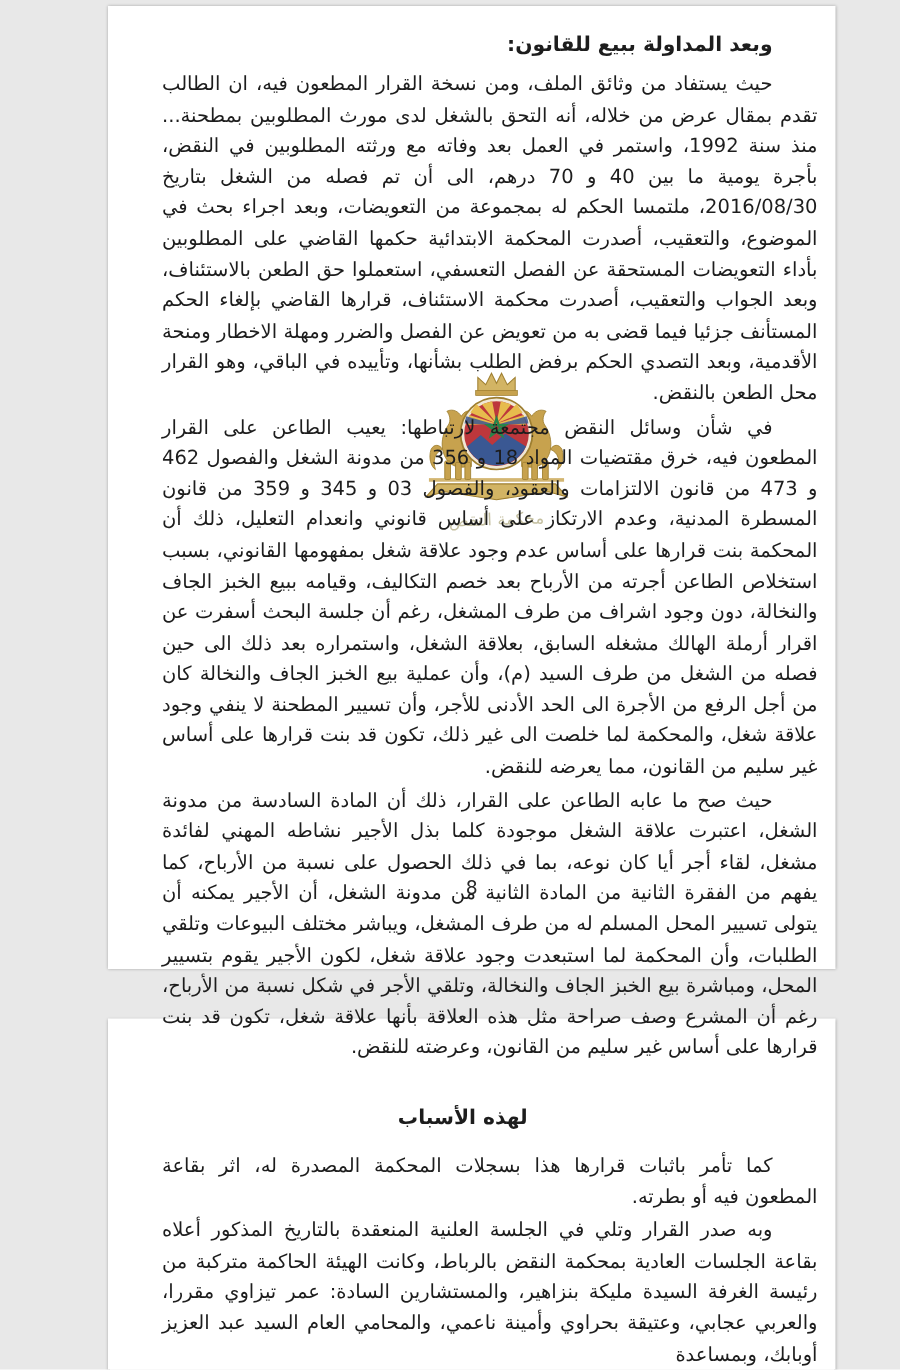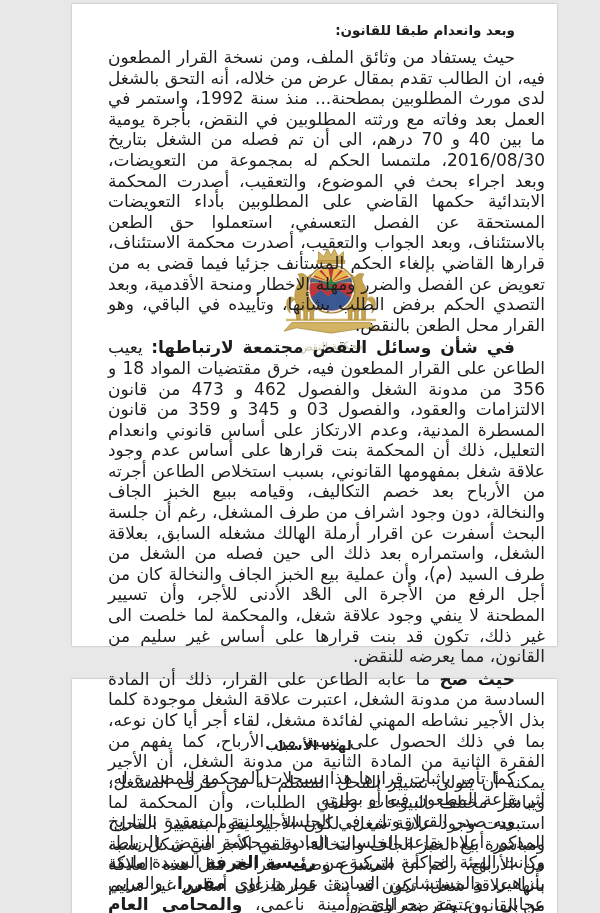--- a/index.html
+++ b/index.html
@@ -21,25 +21,25 @@
   .p2-content{padding-top:56px;}
   .doc-heading{
     font-size:13.5px;font-weight:bold;margin:0 0 7px 0;
     text-indent:30px;line-height:20px;
   }
   .doc-heading-centered{
     font-size:13.5px;font-weight:bold;margin:0 0 13px 0;
     text-align:center;transform:translateX(-18px);line-height:20px;
   }
   p.body-par{
-    margin:0 0 2px 0;font-size:17px;line-height:20.6px;
+    margin:0 0 2px 0;font-size:13px;line-height:20.6px;
     text-align:justify;text-indent:30px;
   }
   .run{white-space:normal;}
-  .run.bold{font-weight:bold;}
+  .run.bold{font-weight:normal;}
   .page-number{
     position:absolute;top:580px;left:0;right:0;z-index:1;
     text-align:center;font-size:12.5px;color:#2a2a2a;
   }
   .watermark{
     position:absolute;top:240px;left:203px;width:112px;z-index:0;
     opacity:.92;text-align:center;pointer-events:none;
   }
   .watermark svg{display:block;width:112px;height:92px;}
   .stamp-text{
@@ -95,21 +95,21 @@
       <path d="M34.5 56 L44 48 L52 55 L61 47 L75.5 56 A22.5 22.5 0 0 1 34.5 56 Z" fill="#2a4a8a"></path>
 
       <g stroke="#157a3b" stroke-width="1.6" fill="none" stroke-linejoin="miter">
         <path d="M55 36.5 L58.9 48.5 L48.7 41.1 L61.3 41.1 L51.1 48.5 Z"></path>
       </g>
     </svg>
     <div class="stamp-text">محكمة النقض</div>
   </div>
 
   <div class="content">
-    <h3 class="doc-heading">وبعد وانعدام طبقا للقانون:</h3>
+    <h3 class="doc-heading">وبعد المداولة ببيع للقانون:</h3>
     <p class="body-par"><span class="run">حيث يستفاد من وثائق الملف، ومن نسخة القرار المطعون فيه، ان الطالب تقدم بمقال عرض من خلاله، أنه التحق بالشغل لدى مورث المطلوبين بمطحنة... منذ سنة 1992، واستمر في العمل بعد وفاته مع ورثته المطلوبين في النقض، بأجرة يومية ما بين 40 و 70 درهم، الى أن تم فصله من الشغل بتاريخ 2016/08/30، ملتمسا الحكم له بمجموعة من التعويضات، وبعد اجراء بحث في الموضوع، والتعقيب، أصدرت المحكمة الابتدائية حكمها القاضي على المطلوبين بأداء التعويضات المستحقة عن الفصل التعسفي، استعملوا حق الطعن بالاستئناف، وبعد الجواب والتعقيب، أصدرت محكمة الاستئناف، قرارها القاضي بإلغاء الحكم المستأنف جزئيا فيما قضى به من تعويض عن الفصل والضرر ومهلة الاخطار ومنحة الأقدمية، وبعد التصدي الحكم برفض الطلب بشأنها، وتأييده في الباقي، وهو القرار محل الطعن بالنقض.</span></p>
     <p class="body-par"><span class="run bold">في شأن وسائل النقض مجتمعة لارتباطها:</span><span class="run"> يعيب الطاعن على القرار المطعون فيه، خرق مقتضيات المواد 18 و 356 من مدونة الشغل والفصول 462 و 473 من قانون الالتزامات والعقود، والفصول 03 و 345 و 359 من قانون المسطرة المدنية، وعدم الارتكاز على أساس قانوني وانعدام التعليل، ذلك أن المحكمة بنت قرارها على أساس عدم وجود علاقة شغل بمفهومها القانوني، بسبب استخلاص الطاعن أجرته من الأرباح بعد خصم التكاليف، وقيامه ببيع الخبز الجاف والنخالة، دون وجود اشراف من طرف المشغل، رغم أن جلسة البحث أسفرت عن اقرار أرملة الهالك مشغله السابق، بعلاقة الشغل، واستمراره بعد ذلك الى حين فصله من الشغل من طرف السيد (م)، وأن عملية بيع الخبز الجاف والنخالة كان من أجل الرفع من الأجرة الى الحد الأدنى للأجر، وأن تسيير المطحنة لا ينفي وجود علاقة شغل، والمحكمة لما خلصت الى غير ذلك، تكون قد بنت قرارها على أساس غير سليم من القانون، مما يعرضه للنقض.</span></p>
     <p class="body-par"><span class="run bold">حيث صح</span><span class="run"> ما عابه الطاعن على القرار، ذلك أن المادة السادسة من مدونة الشغل، اعتبرت علاقة الشغل موجودة كلما بذل الأجير نشاطه المهني لفائدة مشغل، لقاء أجر أيا كان نوعه، بما في ذلك الحصول على نسبة من الأرباح، كما يفهم من الفقرة الثانية من المادة الثانية من مدونة الشغل، أن الأجير يمكنه أن يتولى تسيير المحل المسلم له من طرف المشغل، ويباشر مختلف البيوعات وتلقي الطلبات، وأن المحكمة لما استبعدت وجود علاقة شغل، لكون الأجير يقوم بتسيير المحل، ومباشرة بيع الخبز الجاف والنخالة، وتلقي الأجر في شكل نسبة من الأرباح، رغم أن المشرع وصف صراحة مثل هذه العلاقة بأنها علاقة شغل، تكون قد بنت قرارها على أساس غير سليم من القانون، وعرضته للنقض.</span></p>
   </div>
 
   <div class="page-number">8</div>
 </div>
 
 <div class="page page-2">
   <div class="content p2-content">

